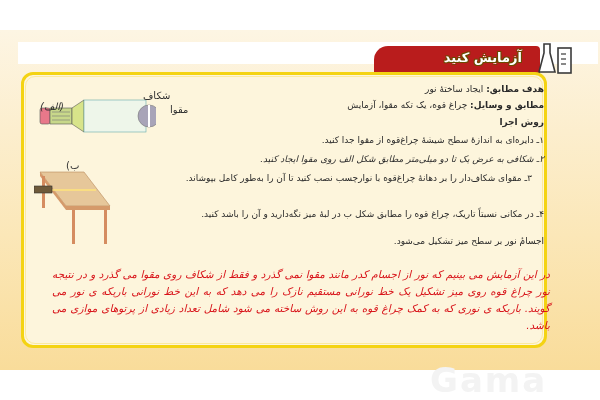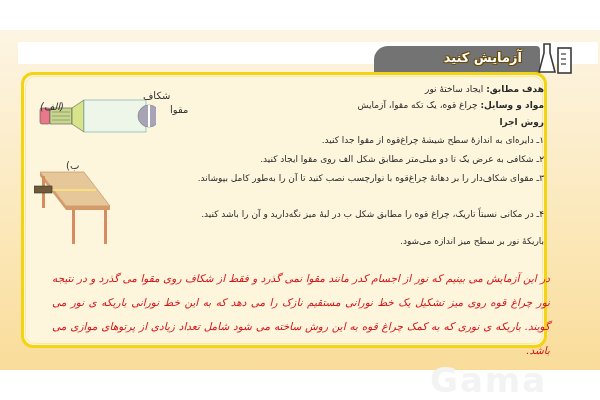--- a/index.html
+++ b/index.html
@@ -19,35 +19,35 @@
     position:absolute; left:21px; top:72px; width:526px; height:276px;
     background:#fdf5dc; border:3px solid #f4d313; border-radius:12px;
     box-sizing:border-box;
   }
   .card-inner {
     position:absolute; left:1px; top:1px; right:1px; bottom:1px;
     border:1px solid #fbeaa0; border-radius:10px;
   }
   .tab {
     position:absolute; left:374px; top:46px; width:166px; height:28px;
-    background:#737373; border-radius:14px 4px 0 0;
+    background:#b91c1c; border-radius:14px 4px 0 0;
   }
   .tab-title {
     position:absolute; right:18px; top:4px; direction:rtl;
     font-family:"DejaVu Sans", sans-serif; font-weight:bold; font-size:13px; color:#ffffff;
     text-shadow:1px 1px 0 #6b4a00, -1px 1px 0 #6b4a00, 1px -1px 0 #6b4a00, -1px -1px 0 #6b4a00;
   }
   .flask {
     position:absolute; left:538px; top:40px; width:40px; height:36px;
   }
   .rtl { direction:rtl; text-align:right; position:absolute; color:#2a2a2a; font-size:9px; white-space:nowrap; }
   .bold { font-weight:bold; }
   .red-para {
     position:absolute; left:52px; top:266px; width:498px; direction:rtl; text-align:justify;
-    color:#d8141a; font-style:italic; font-size:10.5px; line-height:24px;
+    color:#d8141a; font-style:italic; font-size:10.5px; line-height:17px;
     font-family:"DejaVu Sans", sans-serif;
   }
   .fig { position:absolute; }
   .label-small { position:absolute; font-size:10px; color:#333; direction:rtl; }
   .watermark {
     position:absolute; left:430px; top:360px; font-size:34px; font-weight:bold;
     color:#f3f3f3; font-family:"DejaVu Sans", sans-serif; letter-spacing:2px;
   }
 </style>
 </head>
@@ -70,29 +70,29 @@
 
 <div class="card">
   <div class="card-inner"></div>
 </div>
 
 <div class="rtl" style="right:56px; top:84px;">
   <span class="bold">هدف مطابق:</span>
   <span>ایجاد ساختهٔ نور</span>
 </div>
 <div class="rtl" style="right:56px; top:100px;">
-  <span class="bold">مواد و وسایل:</span>
+  <span class="bold">مطابق و وسایل:</span>
   <span>چراغ قوه، یک تکه مقوا، آزمایش</span>
 </div>
 <div class="rtl bold" style="right:56px; top:117px;">روش اجرا</div>
 <div class="rtl" style="right:56px; top:135px;">۱ـ دایره‌ای به اندازهٔ سطح شیشهٔ چراغ‌قوه از مقوا جدا کنید.</div>
-<div class="rtl" style="right:56px; top:154px;">۲ـ شکافی به عرض یک تا دو میلی‌متر مطابق شکل الف روی مقوا ایجاد کنید.</div>
-<div class="rtl" style="right:56px; top:173px;">۳ـ مقوای شکاف‌دار را بر دهانهٔ چراغ‌قوه با نوارچسب نصب کنید تا آن را به‌طور کامل بپوشاند.</div>
+<div class="rtl" style="right:56px; top:154px;font-style:italic;">۲ـ شکافی به عرض یک تا دو میلی‌متر مطابق شکل الف روی مقوا ایجاد کنید.</div>
+<div class="rtl" style="right:68px; top:173px;">۳ـ مقوای شکاف‌دار را بر دهانهٔ چراغ‌قوه با نوارچسب نصب کنید تا آن را به‌طور کامل بپوشاند.</div>
 <div class="rtl" style="right:56px; top:209px;">۴ـ در مکانی نسبتاً تاریک، چراغ قوه را مطابق شکل ب در لبهٔ میز نگه‌دارید و آن را باشد کنید.</div>
-<div class="rtl" style="right:56px; top:236px;">باریکهٔ نور بر سطح میز اندازه می‌شود.</div>
+<div class="rtl" style="right:56px; top:236px;">اجسامٔ نور بر سطح میز تشکیل می‌شود.</div>
 
 <svg class="fig" style="left:36px; top:86px;" width="120" height="50" viewBox="0 0 120 50">
   <rect x="4" y="22" width="10" height="16" rx="2" fill="#e8788a" stroke="#555" stroke-width="0.6"></rect>
   <rect x="14" y="22" width="22" height="16" fill="#c8d88a" stroke="#555" stroke-width="0.6"></rect>
   <line x1="16" y1="26" x2="34" y2="26" stroke="#777" stroke-width="0.6"></line>
   <line x1="16" y1="30" x2="34" y2="30" stroke="#777" stroke-width="0.6"></line>
   <line x1="16" y1="34" x2="34" y2="34" stroke="#777" stroke-width="0.6"></line>
   <path d="M36 22 L48 14 L48 46 L36 38 Z" fill="#d8e48a" stroke="#555" stroke-width="0.6"></path>
   <rect x="48" y="14" width="62" height="32" fill="#eef6ea" stroke="#6aa" stroke-width="0.6"></rect>
   <circle cx="113" cy="30" r="11" fill="#a8a4b8" stroke="#777" stroke-width="0.6"></circle>

